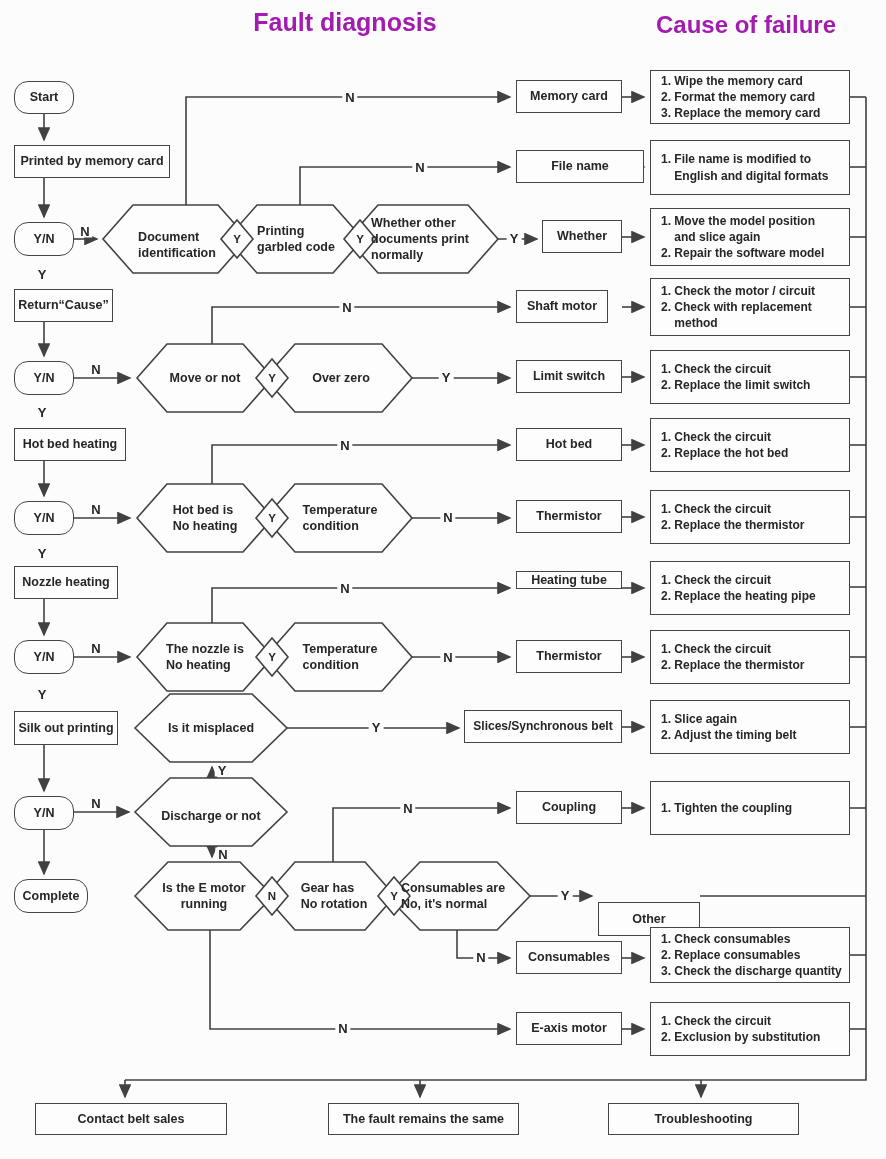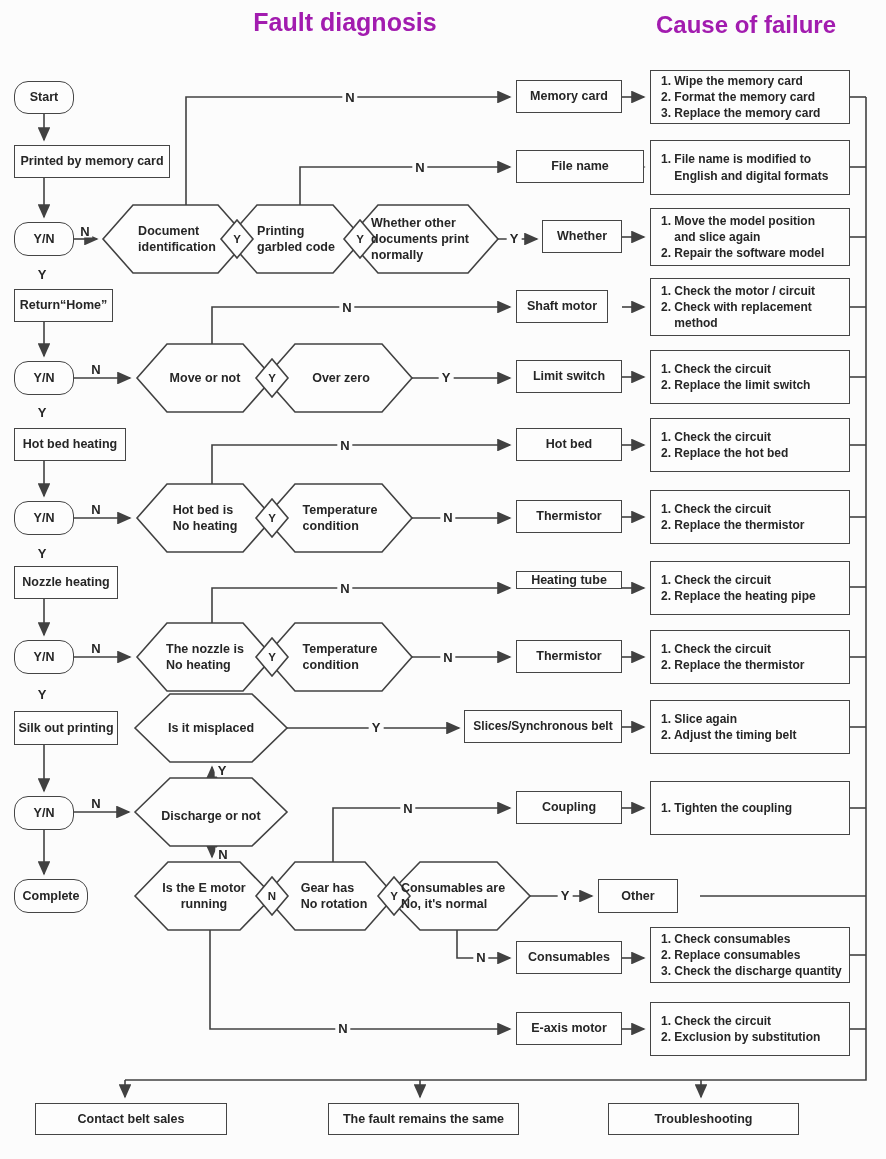--- a/index.html
+++ b/index.html
@@ -130,31 +130,31 @@
       <polygon class="hex dia" points="256,518 272,499 288,518 272,537"></polygon>
       <polygon class="hex dia" points="256,657 272,638 288,657 272,676"></polygon>
       <polygon class="hex dia" points="256,896 272,877 288,896 272,915"></polygon>
       <polygon class="hex dia" points="378,896 394,877 410,896 394,915"></polygon>
     </g>
   </svg>
 
   <div class="box round" style="left:14px;top:81px;width:60px;height:33px">Start</div>
   <div class="box" style="left:14px;top:145px;width:156px;height:33px">Printed by memory card</div>
   <div class="box round" style="left:14px;top:222px;width:60px;height:34px">Y/N</div>
-  <div class="box" style="left:14px;top:289px;width:99px;height:33px">Return“Home”</div>
+  <div class="box" style="left:14px;top:289px;width:99px;height:33px">Return“Cause”</div>
   <div class="box round" style="left:14px;top:361px;width:60px;height:34px">Y/N</div>
   <div class="box" style="left:14px;top:428px;width:112px;height:33px">Hot bed heating</div>
   <div class="box round" style="left:14px;top:501px;width:60px;height:34px">Y/N</div>
   <div class="box" style="left:14px;top:566px;width:104px;height:33px">Nozzle heating</div>
   <div class="box round" style="left:14px;top:640px;width:60px;height:34px">Y/N</div>
   <div class="box" style="left:14px;top:711px;width:104px;height:34px">Silk out printing</div>
   <div class="box round" style="left:14px;top:796px;width:60px;height:34px">Y/N</div>
   <div class="box round" style="left:14px;top:879px;width:74px;height:34px">Complete</div>
 
-  <div class="hx" style="left:116px;top:205px;width:122px;height:68px">Document
+  <div class="hx" style="left:116px;top:211px;width:122px;height:68px">Document
 identification</div>
   <div class="hx" style="left:250px;top:205px;width:92px;height:68px">Printing
 garbled code</div>
   <div class="hx" style="left:368px;top:205px;width:104px;height:68px">Whether other
 documents print
 normally</div>
   <div class="hx" style="left:152px;top:344px;width:106px;height:68px">Move or not</div>
   <div class="hx" style="left:290px;top:344px;width:102px;height:68px">Over zero</div>
   <div class="hx" style="left:155px;top:484px;width:100px;height:68px">Hot bed is
 No heating</div>
@@ -177,21 +177,21 @@
   <div class="box" style="left:516px;top:150px;width:128px;height:33px">File name</div>
   <div class="box" style="left:542px;top:220px;width:80px;height:33px">Whether</div>
   <div class="box" style="left:516px;top:290px;width:92px;height:33px">Shaft motor</div>
   <div class="box" style="left:516px;top:360px;width:106px;height:33px">Limit switch</div>
   <div class="box" style="left:516px;top:428px;width:106px;height:33px">Hot bed</div>
   <div class="box" style="left:516px;top:500px;width:106px;height:33px">Thermistor</div>
   <div class="box" style="left:516px;top:571px;width:106px;height:18px">Heating tube</div>
   <div class="box" style="left:516px;top:640px;width:106px;height:33px">Thermistor</div>
   <div class="box" style="left:464px;top:710px;width:158px;height:33px;font-size:12px">Slices/Synchronous belt</div>
   <div class="box" style="left:516px;top:791px;width:106px;height:33px">Coupling</div>
-  <div class="box" style="left:598px;top:879px;width:80px;height:34px">Other</div>
+  <div class="box" style="left:598px;top:902px;width:102px;height:34px">Other</div>
   <div class="box" style="left:516px;top:941px;width:106px;height:33px">Consumables</div>
   <div class="box" style="left:516px;top:1012px;width:106px;height:33px">E-axis motor</div>
 
   <div class="cause" style="left:650px;top:70px;width:200px;height:54px">
       <span class="ct">1. Wipe the memory card
 2. Format the memory card
 3. Replace the memory card</span>
     </div>
   <div class="cause" style="left:650px;top:140px;width:200px;height:55px">
       <span class="ct">1. File name is modified to

